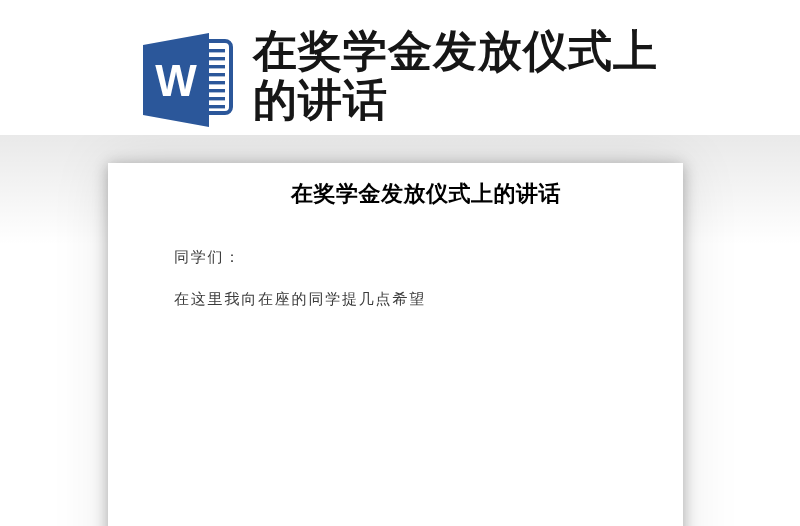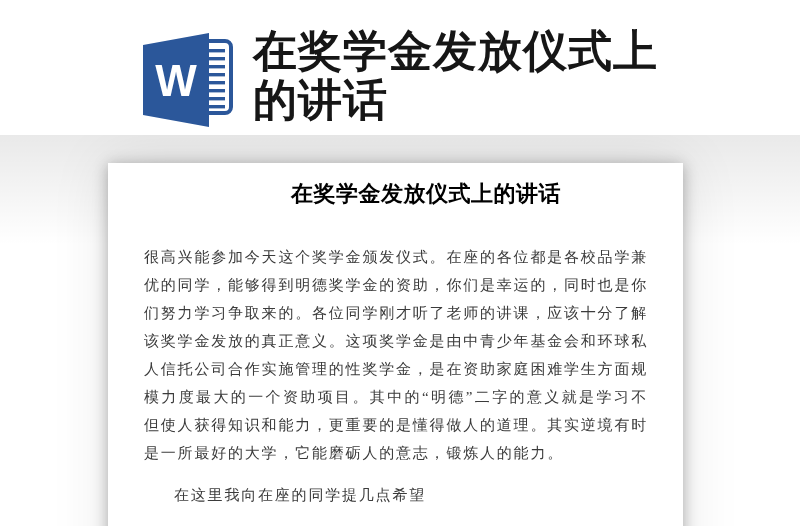--- a/index.html
+++ b/index.html
@@ -75,17 +75,17 @@
     <text x="33" y="64" text-anchor="middle" fill="#ffffff" font-family="Liberation Sans, sans-serif" font-size="44" font-weight="bold">W</text>
   </svg>
   <div class="header-title">在奖学金发放仪式上的讲话</div>
 </div>
 <div class="header-shadow"></div>
 
 <div class="page-viewport">
   <div class="doc-page">
     <h1 class="doc-title">在奖学金发放仪式上的讲话</h1>
     <div class="doc-body">
-      <p class="para">很高兴能参加今天这个奖学金颁发仪式。在座的各位都是各校品学兼优的同学，能够得到明德奖学金的资助，你们是幸运的，同时也是你们努力学习争取来的。各位同学刚才听了老师的讲课，应该十分了解该奖学金发放的真正意义。这项奖学金是由中青少年基金会和环球私人信托公司合作实施管理的性奖学金，是在资助家庭困难学生方面规模力度最大的一个资助项目。其中的“明德”二字的意义就是学习不但使人获得知识和能力，更重要的是懂得做人的道理。其实逆境有时是一所最好的大学，它能磨砺人的意志，锻炼人的能力。</p>
+      <p class="greeting">同学们：</p>
       <p class="para-indent">在这里我向在座的同学提几点希望</p>
     </div>
   </div>
 </div>
 
 </body></html>

